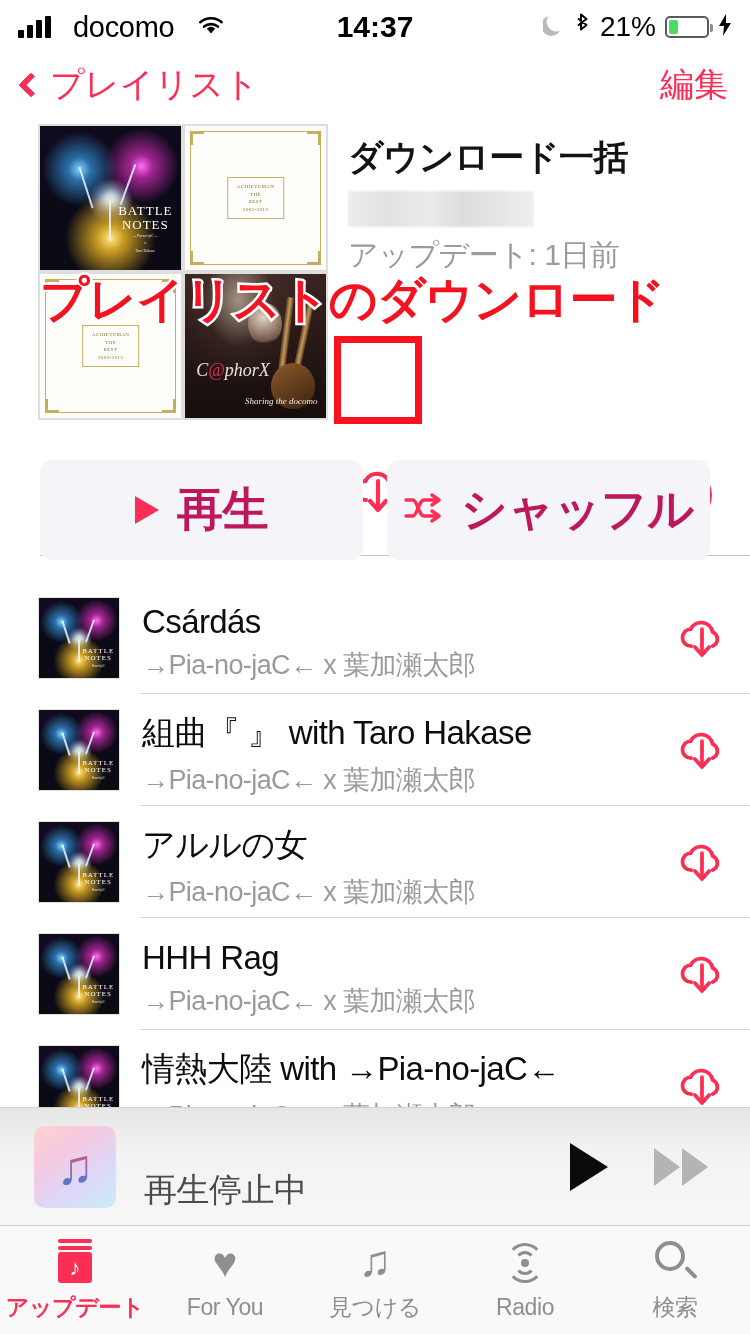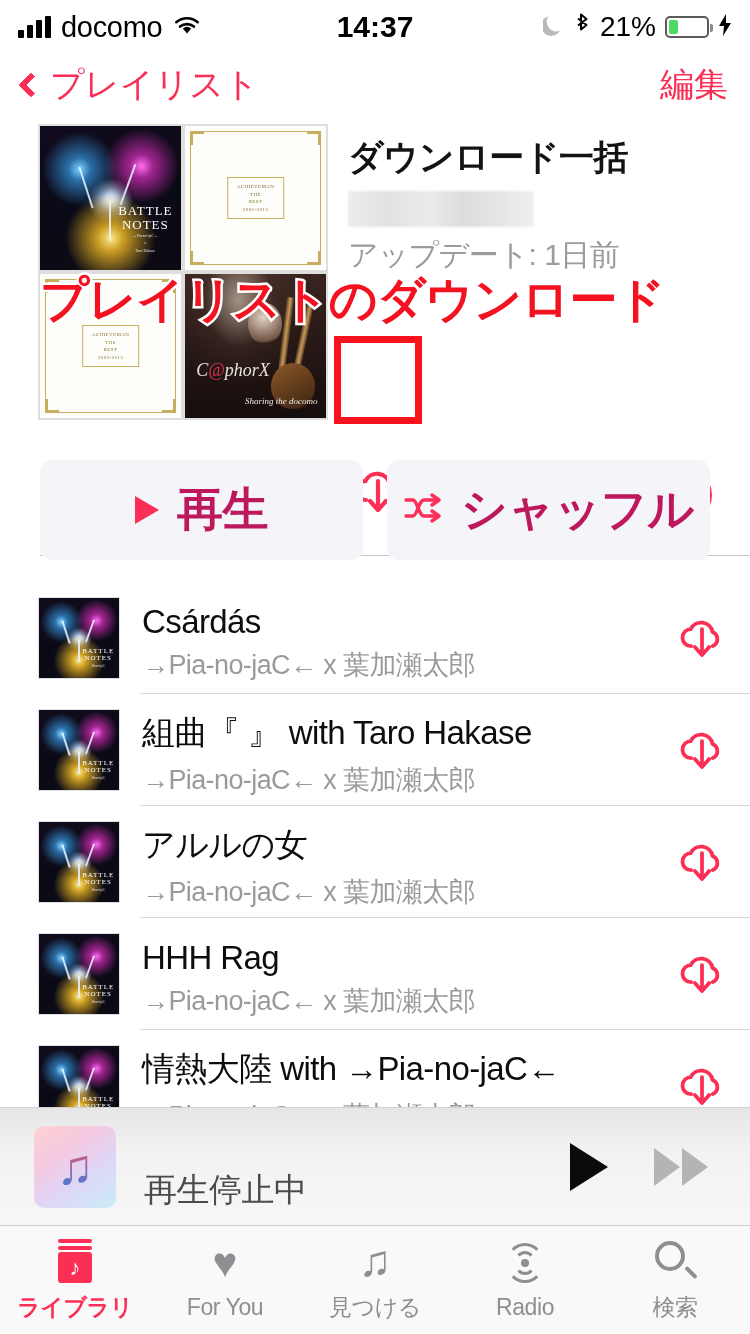--- a/index.html
+++ b/index.html
@@ -9,21 +9,21 @@
     font-family: "Liberation Sans", "DejaVu Sans", sans-serif;
     overflow: hidden;
   }
   #screen { position: relative; width: 750px; height: 1334px; background:#fff; overflow:hidden; }
 
   
   .statusbar {
     position:absolute; top:0; left:0; width:750px; height:54px;
     display:flex; align-items:center; padding:0 18px;
   }
-  .sb-left { display:flex; align-items:center; gap:10px; flex:1; }
+  .sb-left { display:flex; align-items:center; gap:22px; flex:1; }
   .sb-center { flex: 0 0 auto; font-size:30px; font-weight:600; color:#000; letter-spacing:0px;}
   .sb-right { display:flex; align-items:center; gap:9px; flex:1; justify-content:flex-end; }
   .carrier { font-size:29px; color:#000; letter-spacing:-0.3px;}
   .sig { display:flex; align-items:flex-end; gap:3px; height:22px; }
   .sig i { display:block; width:6px; background:#000; border-radius:1px; }
   .sig i:nth-child(1){height:8px;} .sig i:nth-child(2){height:13px;}
   .sig i:nth-child(3){height:18px;} .sig i:nth-child(4){height:22px;}
   .pct { font-size:28px; color:#000; }
   .batt {
     width:44px; height:22px; border:2px solid #5a5a5a; border-radius:5px;
@@ -477,21 +477,21 @@
     <div class="tab active">
       <div class="tab-ico">
         <div class="ico-lib">
             <span class="bar bar1"></span>
             <span class="bar bar2"></span>
             <span class="box">
               <span>♪</span>
             </span>
           </div>
       </div>
-      <div class="tab-label">ライブラリ</div>
+      <div class="tab-label">アップデート</div>
     </div>
     <div class="tab">
       <div class="tab-ico">
           <span class="ico-heart">♥</span>
         </div>
       <div class="tab-label">For You</div>
     </div>
     <div class="tab">
       <div class="tab-ico">
           <span class="ico-note">♫</span>

